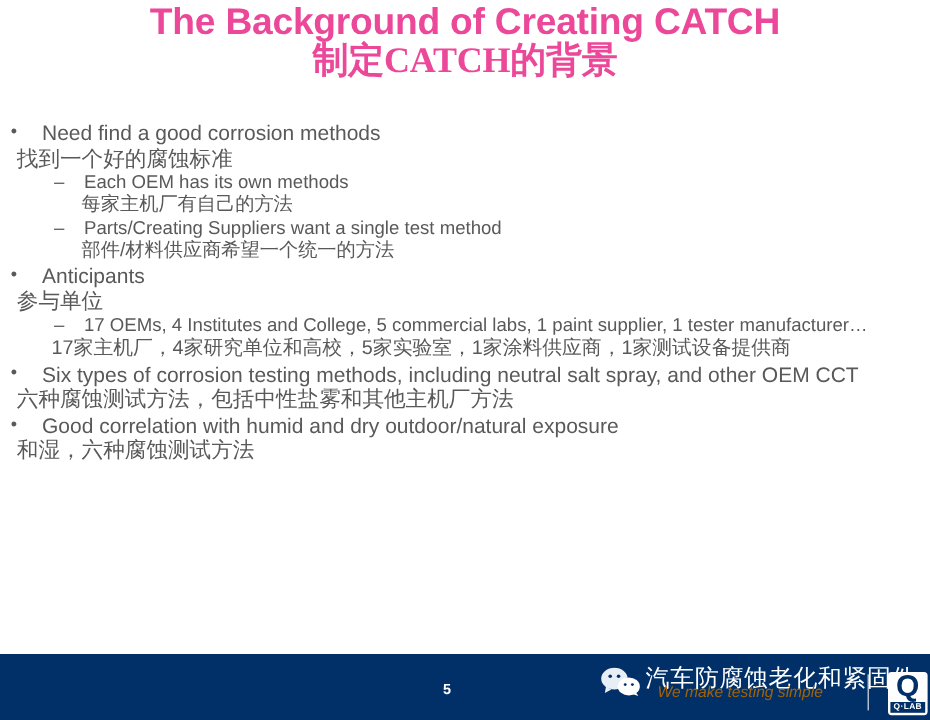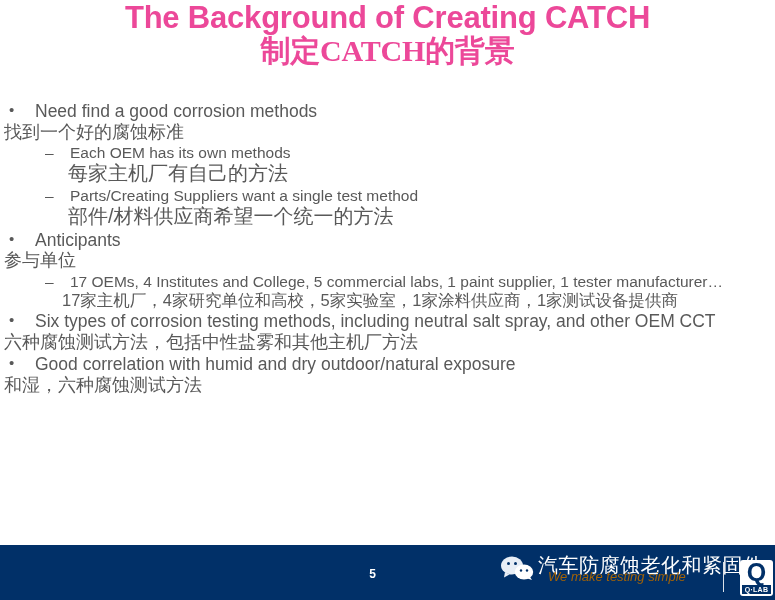--- a/index.html
+++ b/index.html
@@ -80,35 +80,35 @@
     margin-top: 1px;
   }
   .lv2 .dash {
     position: absolute;
     left: 45px;
     top: 0;
   }
   
   .zh1 {
     font-size: 18px;
-    padding-left: 4px;
+    padding-left: 14px;
     padding-right: 6px;
     margin-top: 0px;
   }
   
   .zh2 {
-    font-size: 20px;
+    font-size: 16px;
     padding-left: 68px;
     padding-right: 6px;
     margin-top: 0px;
   }
   
   .zh1b {
     font-size: 16.5px;
-    padding-left: 62px;
+    padding-left: 43px;
     padding-right: 6px;
     margin-top: 0px;
   }
 
   
   .footer-bar {
     position: absolute;
     left: 0;
     top: 545px;
     width: 775px;

